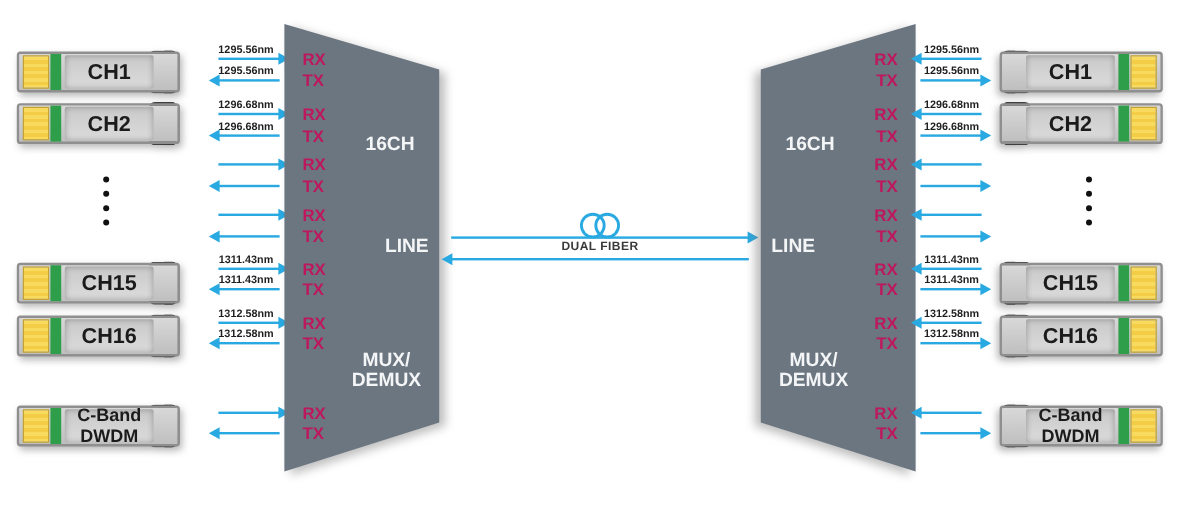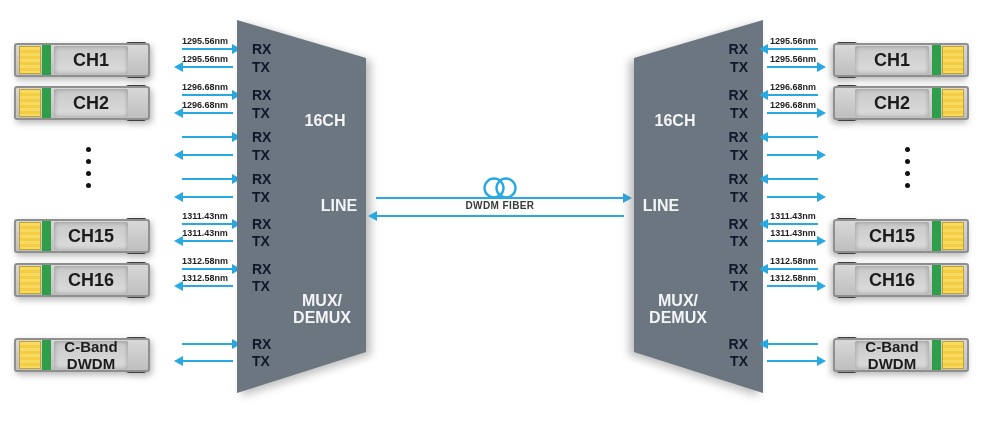--- a/index.html
+++ b/index.html
@@ -8,21 +8,21 @@
     background:#ffffff;
     font-family:"Liberation Sans", sans-serif;
   }
   
   .muxsvg { position:absolute; }
   .muxsvg.left  { filter:drop-shadow(5px 3px 4px rgba(110,110,110,.45)); }
   .muxsvg.right { filter:drop-shadow(-5px 3px 4px rgba(110,110,110,.45)); }
   .muxsvg polygon { fill:var(--mux-body,#6c7681); }
   
   .port { position:absolute; width:34px; height:18px; line-height:18px;
-          font-weight:700; font-size:14px; color:#0f172a; }
+          font-weight:700; font-size:14px; color:#be185d; }
   .port.rt { text-align:right; }
   .muxlab { position:absolute; width:100px; text-align:center;
             font-weight:700; font-size:16px; color:#f3f5f6; line-height:17px; }
   
   .arrow { position:absolute; height:2px; background:var(--arrow,#29a9e1); }
   .arrow::after { content:""; position:absolute; top:-4px; width:0; height:0;
                   border-top:5px solid transparent; border-bottom:5px solid transparent; }
   .arrow.r::after { right:-8px; border-left:9px solid var(--arrow,#29a9e1); }
   .arrow.l::after { left:-8px;  border-right:9px solid var(--arrow,#29a9e1); }
   
@@ -173,21 +173,21 @@
   <div class="muxlab" style="left:272px;top:292px">
     <div>MUX/</div>
     <div>DEMUX</div>
   </div>
 
   <svg class="coil" style="left:481px;top:176px" width="38" height="26" viewBox="0 0 38 26">
     <circle cx="13" cy="12" r="9.5"></circle>
     <circle cx="25" cy="12" r="9.5"></circle>
   </svg>
   <div class="arrow r" style="left:376px;top:197px;width:248px"></div>
-  <div class="fiberlab" style="left:440px;top:200px">DWDM FIBER</div>
+  <div class="fiberlab" style="left:440px;top:200px">DUAL FIBER</div>
   <div class="arrow l" style="left:376px;top:215px;width:248px"></div>
 
   <svg class="muxsvg right" style="left:628px;top:17px" width="138" height="382" viewBox="0 0 138 382">
     <polygon points="135,3 6,41 6,335 135,376"></polygon>
   </svg>
   <div class="port rt" style="left:714px;top:40px">RX</div>
   <div class="port rt" style="left:714px;top:58px">TX</div>
   <div class="port rt" style="left:714px;top:86px">RX</div>
   <div class="port rt" style="left:714px;top:104px">TX</div>
   <div class="port rt" style="left:714px;top:128px">RX</div>

